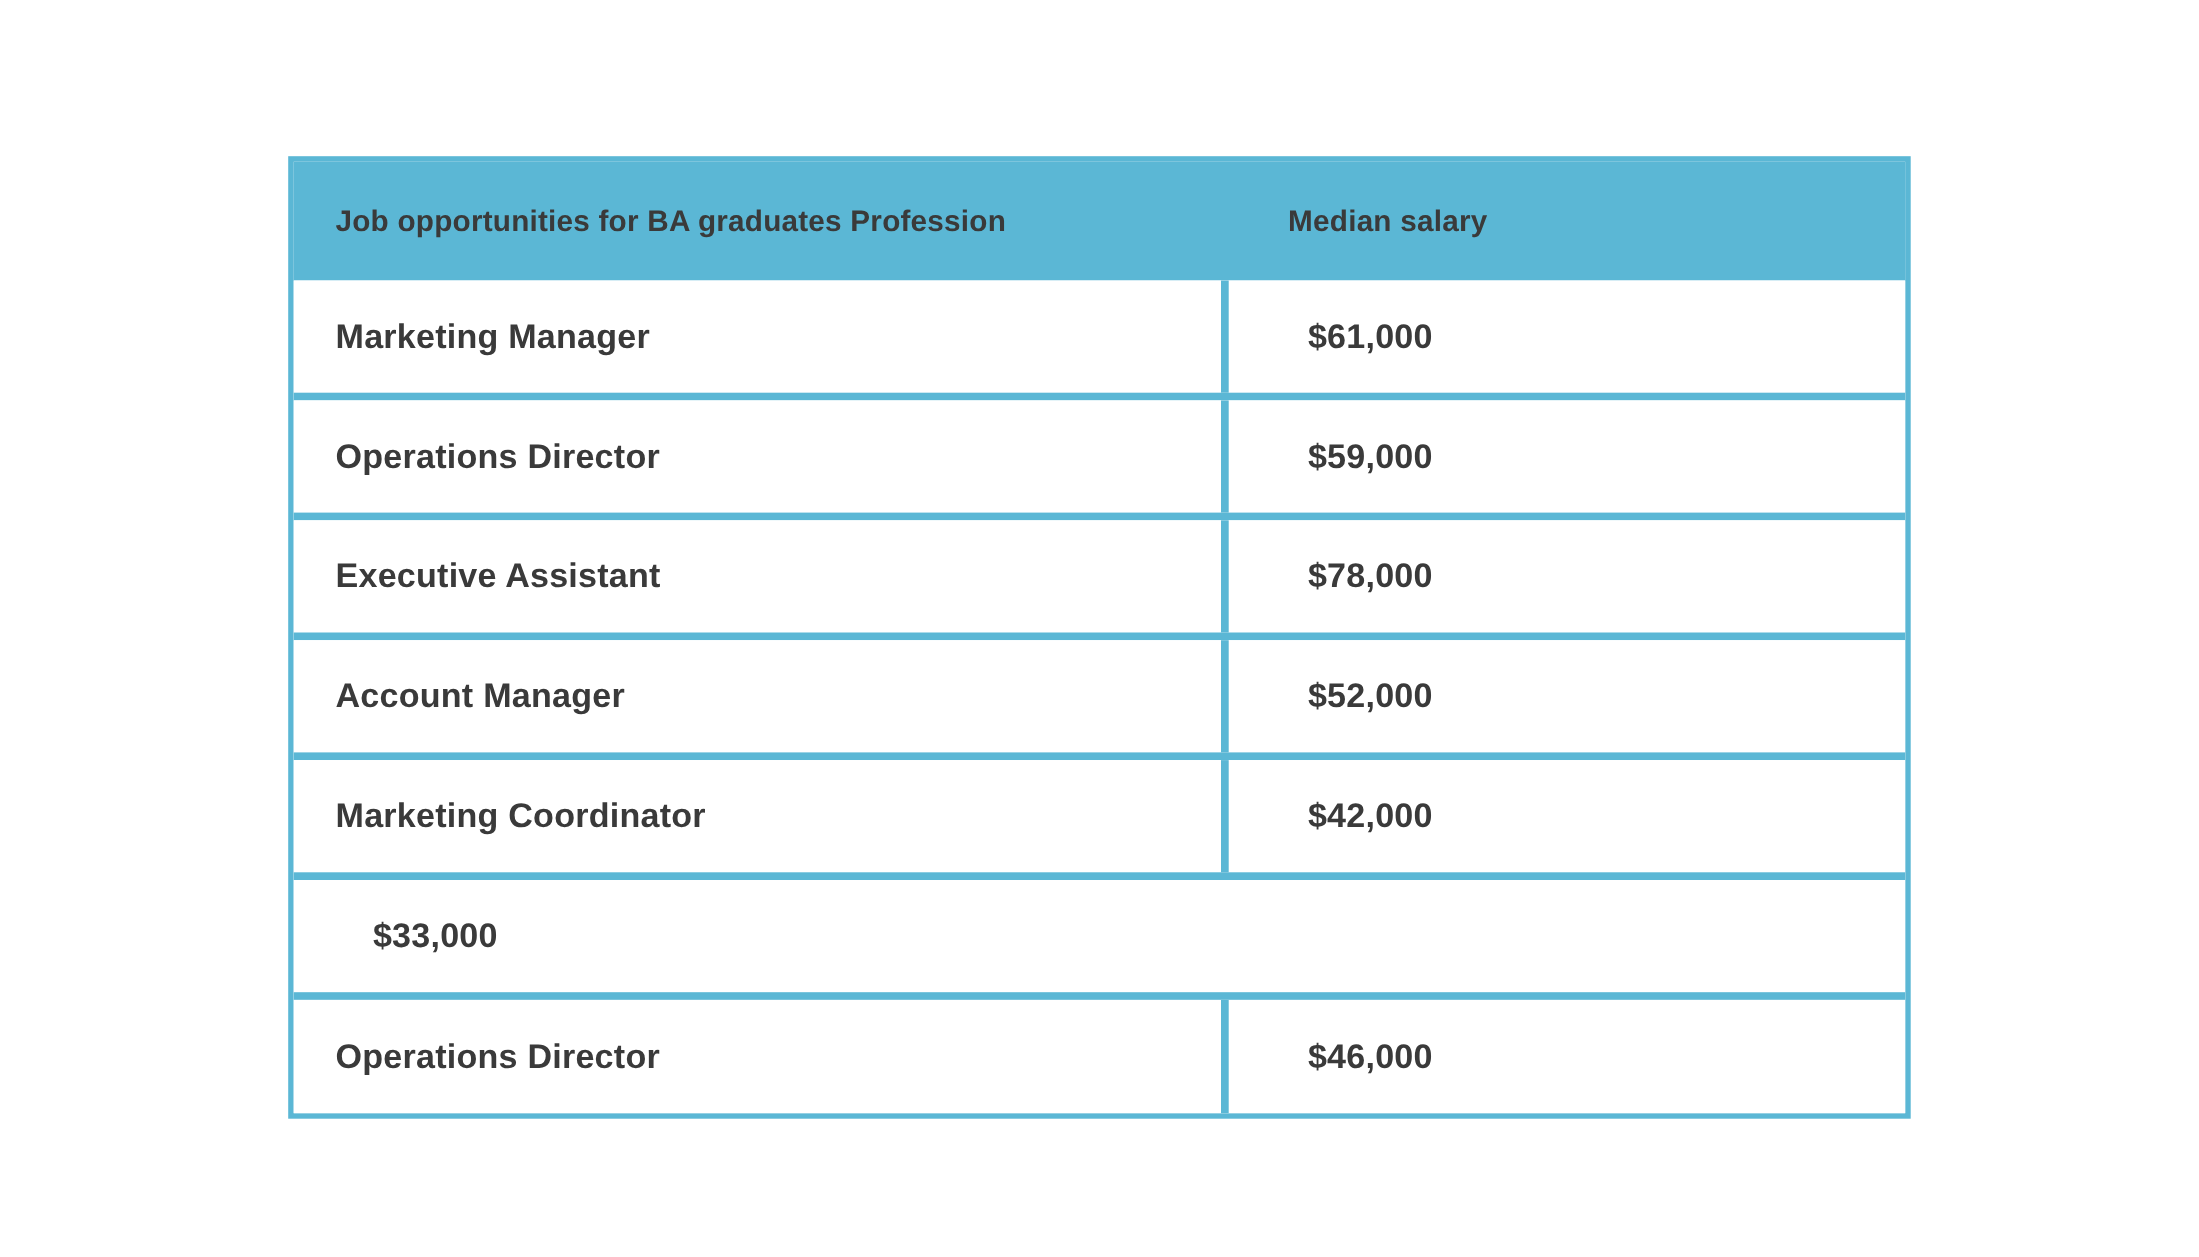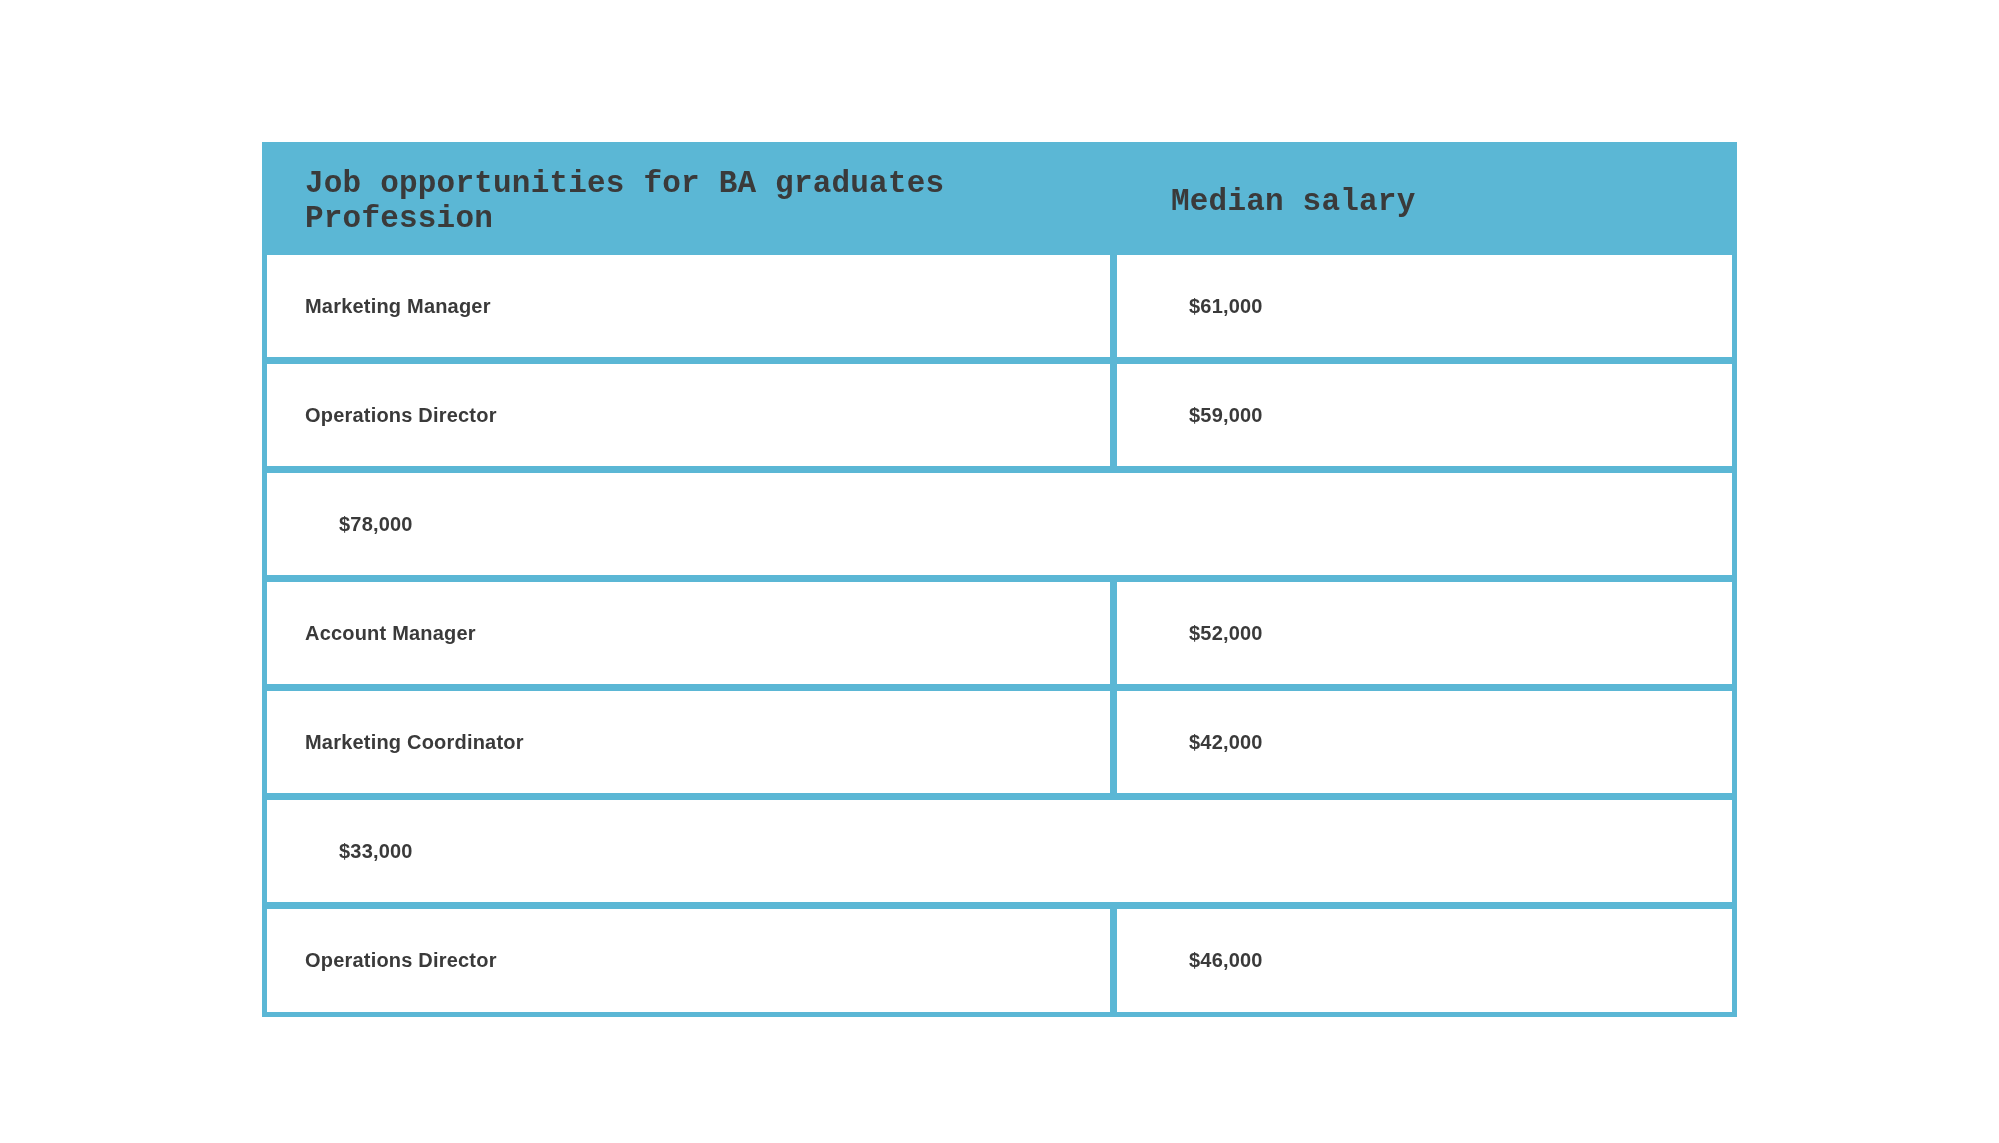--- a/index.html
+++ b/index.html
@@ -30,24 +30,23 @@
     background: var(--bg);
   }
   .thead {
     display: flex;
     align-items: center;
     height: 108px;
     background: var(--accent);
   }
   .th {
     font-weight: bold;
-    font-size: 31px;
+    font-size: 27px;
     color: var(--text);
     letter-spacing: 0.2px;
-    font-family: Liberation Mono, monospace;
   }
   .th-profession {
     width: 850px;
     padding-left: 38px;
   }
   .th-salary {
     width: 615px;
     padding-left: 54px;
   }
   .trow {
@@ -58,21 +57,21 @@
     background: #ffffff;
   }
   .trow:last-child {
     border-bottom: none;
     height: 103px;
   }
   .td {
     display: flex;
     align-items: center;
     font-weight: bold;
-    font-size: 20px;
+    font-size: 31px;
     color: var(--text);
     letter-spacing: 0.2px;
   }
   .td-profession {
     width: 850px;
     padding-left: 38px;
     border-right: 7px solid var(--accent);
   }
   .td-salary {
     width: 608px;
@@ -94,20 +93,21 @@
       <div class="td td-profession">Marketing Manager</div>
       <div class="td td-salary">$61,000</div>
     </div>
 
     <div class="trow">
       <div class="td td-profession">Operations Director</div>
       <div class="td td-salary">$59,000</div>
     </div>
 
     <div class="trow">
+      <div class="td td-profession">Executive Assistant</div>
       <div class="td td-salary">$78,000</div>
     </div>
 
     <div class="trow">
       <div class="td td-profession">Account Manager</div>
       <div class="td td-salary">$52,000</div>
     </div>
 
     <div class="trow">
       <div class="td td-profession">Marketing Coordinator</div>

